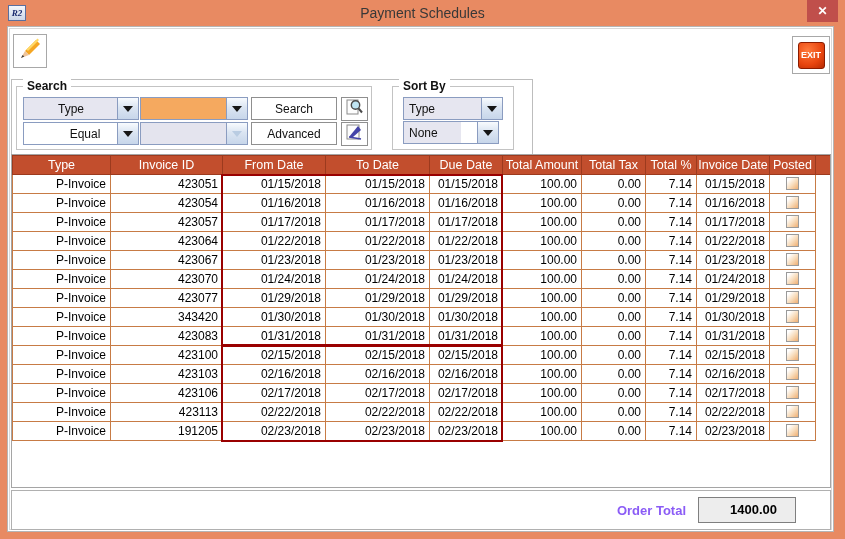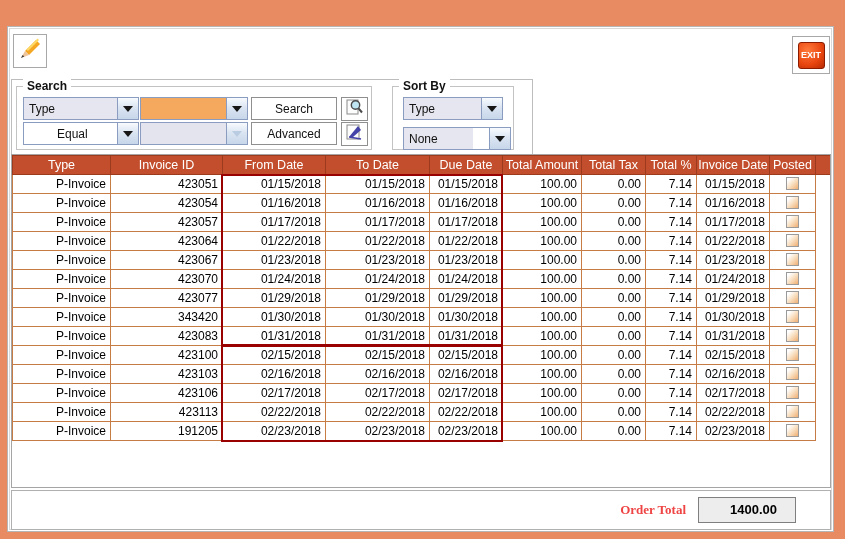--- a/index.html
+++ b/index.html
@@ -30,21 +30,21 @@
   .exit-inner{ width:27px; height:27px; border:1px solid #8b1c00; border-radius:3px;
     background:radial-gradient(circle at 35% 30%, #ff7a3c, #e8450f 60%, #b52a02);
     color:#fff; font-size:9px; font-weight:bold; display:flex; align-items:center; justify-content:center; letter-spacing:0; }
 
   
   .filter-panel{ position:absolute; left:3px; top:52px; width:522px; height:76px;
     border:1px solid #bdbdbd; background:#fff; }
   .groupbox{ position:absolute; border:1px solid #c3c3c3; background:#fff; }
   .groupbox .gb-label{ position:absolute; top:-8px; left:6px; background:#fff;
     padding:0 4px; font-size:12px; font-weight:bold; color:#111; }
-  .gb-search{ left:4px; top:6px; width:356px; height:64px; }
+  .gb-search{ left:4px; top:6px; width:356px; height:64px;text-align:center; }
   .gb-sort{ left:380px; top:6px; width:122px; height:64px; }
 
   .combo{ position:absolute; display:flex; height:23px; border:1px solid #8A9CC0; background:#fff; }
   .combo .val{ flex:1; font-size:12px; color:#111; padding:4px 4px 0 5px;
     overflow:hidden; white-space:nowrap; }
   .combo .arrow-btn{ width:21px; border-left:1px solid #8A9CC0;
     background:linear-gradient(#f8fbfe,#dbe5f2 45%, #c7d6ea);
     display:flex; align-items:center; justify-content:center; cursor:pointer; }
   .tri{ width:0; height:0; border-left:5px solid transparent; border-right:5px solid transparent; border-top:6px solid #161616; }
   .tri.pale{ border-top-color:#b9cce2; }
@@ -71,29 +71,36 @@
   .chk{ display:inline-block; width:13px; height:13px; margin-top:2px;
     border:1px solid #9a9a9a;
     background:linear-gradient(135deg,#ffffff 15%,#f8ddbd 55%,#efae71); }
   .grp-outline{ position:absolute; border:2px solid #990000; pointer-events:none; }
   .grp-1{ left:209px; top:19px; width:282px; height:172px; }
   .grp-2{ left:209px; top:190px; width:282px; height:97px; }
 
   
   .footer-panel{ position:absolute; left:3px; top:463px; width:820px; height:40px;
     border:1px solid #b0b0b0; background:#fff; display:flex; align-items:center; justify-content:flex-end; }
-  .ot-label{ font-size:13px; font-weight:bold; color:#ef4444; margin-right:12px;font-family:Liberation Serif, serif; }
+  .ot-label{ font-size:13px; font-weight:bold; color:#8b5cf6; margin-right:12px; }
   .ot-field{ width:98px; height:26px; margin-right:34px; background:#ededed; border:1px solid #7f7f7f;
     font-size:13px; font-weight:bold; color:#000; text-align:right; line-height:24px; padding-right:18px; }
 </style>
 </head>
 <body>
 
 <div class="window">
 
+  <div class="titlebar">
+    <div class="app-icon">R2</div>
+    <div class="title">Payment Schedules</div>
+    <div class="close-btn">
+      <span>✕</span>
+    </div>
+  </div>
 
   <div class="content">
 
     <div class="tool-btn edit-btn">
       <span>
         <svg width="26" height="26" viewBox="0 0 26 26">
           <polygon points="8,15 12,19 23,8 19,4" fill="#f5a623"></polygon>
           <polygon points="9.5,13.5 20.5,2.5 22,4 11,15" fill="#ffd966"></polygon>
           <polygon points="4,22 8,15 12,19" fill="#eec49a"></polygon>
           <polygon points="4,22 5.6,18.9 7.3,20.6" fill="#3b3b3b"></polygon>
@@ -157,21 +164,21 @@
       </div>
 
       <div class="groupbox gb-sort">
         <span class="gb-label">Sort By</span>
         <div class="combo" style="left:10px; top:10px; width:100px;">
           <div class="val lav">Type</div>
           <div class="arrow-btn">
               <span class="tri"></span>
             </div>
         </div>
-        <div class="combo" style="left:10px; top:40px; width:108px;gap:16px;">
+        <div class="combo" style="left:10px; top:34px; width:96px;gap:16px;">
           <div class="val lav">None</div>
           <div class="arrow-btn">
               <span class="tri"></span>
             </div>
         </div>
       </div>
     </div>
 
     <div class="table-panel">
       <table>

